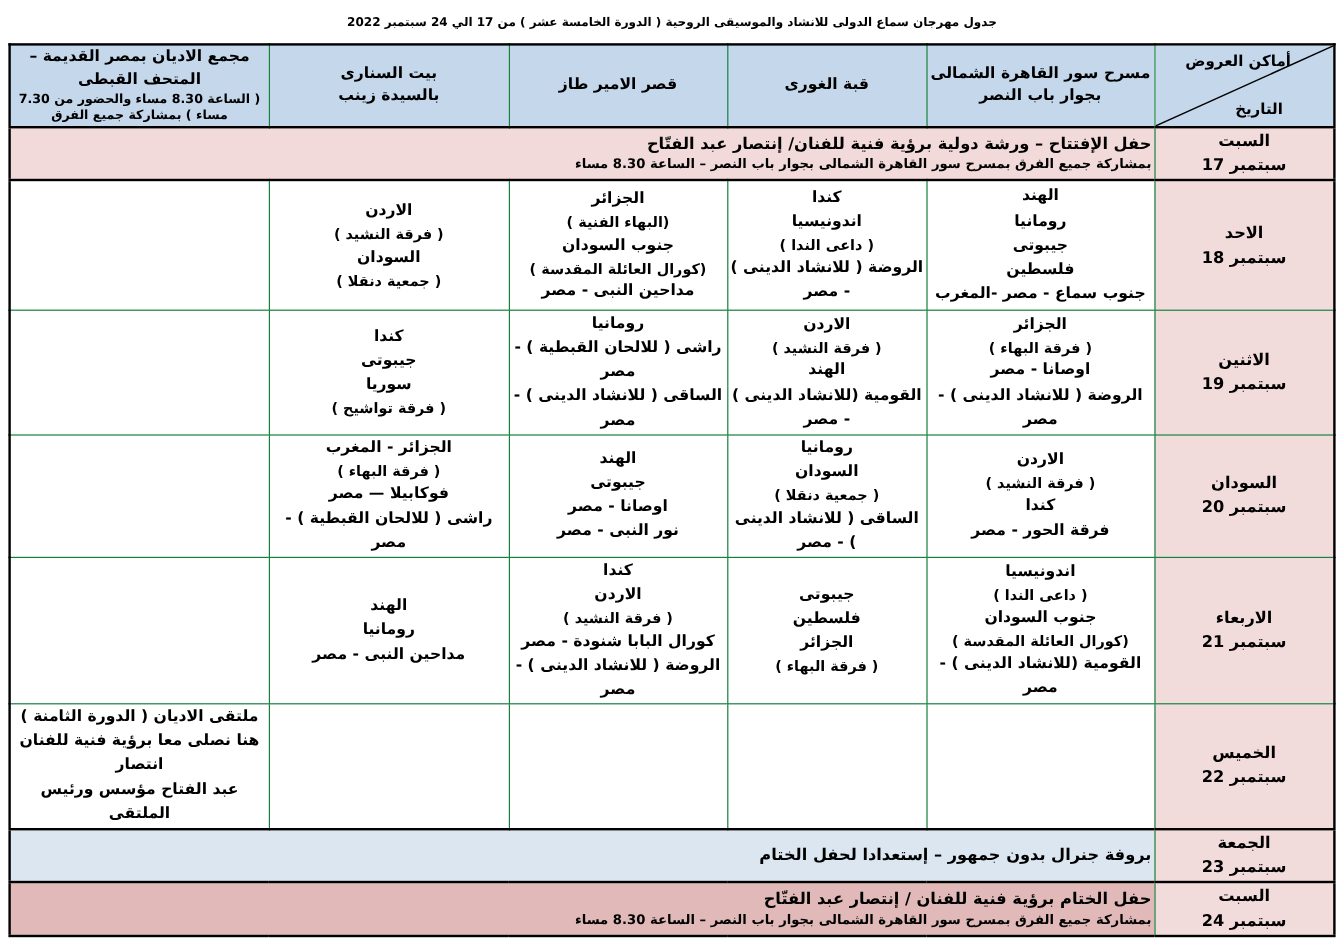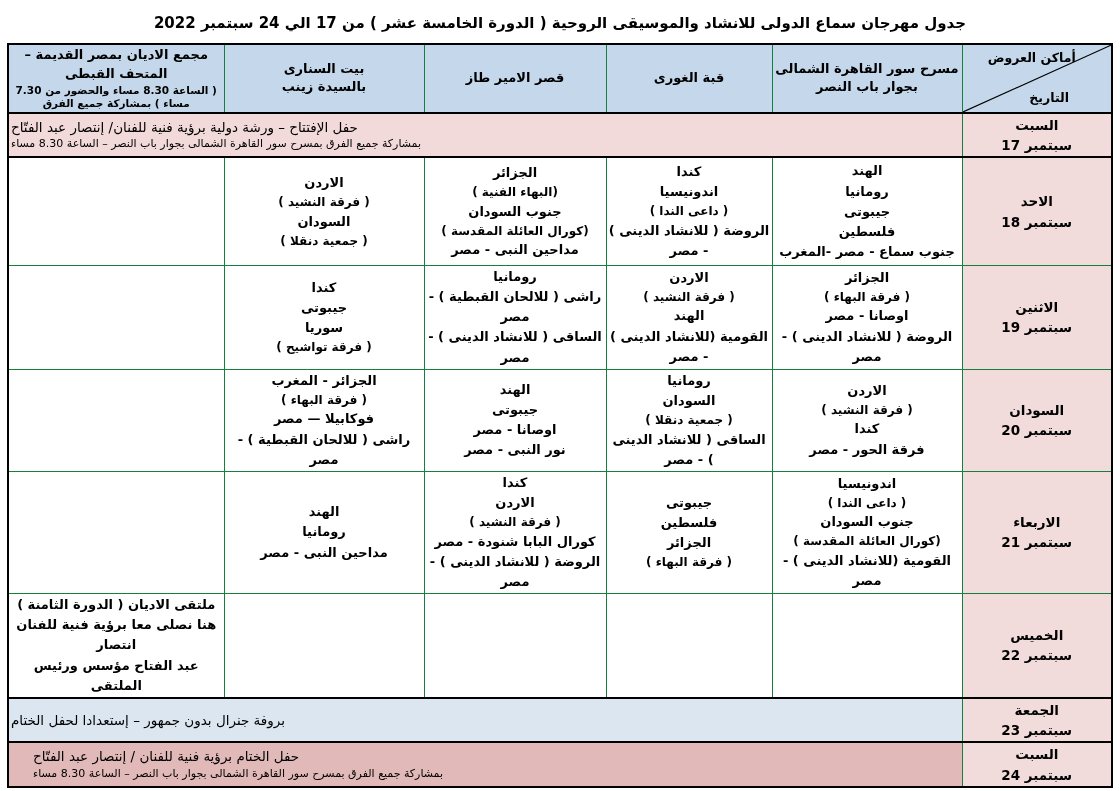--- a/index.html
+++ b/index.html
@@ -3,21 +3,21 @@
 <meta charset="utf-8">
 <style>
   html,body{margin:0;padding:0;}
   body{
     width:1120px;height:791px;background:#ffffff;overflow:hidden;
     font-family:"DejaVu Sans","Liberation Sans",sans-serif;
     direction:rtl;
     color:#000;
   }
   .title{
-    text-align:center;font-weight:bold;font-size:15px;
+    text-align:center;font-weight:bold;font-size:10px;
     padding-top:14px;letter-spacing:0;
   }
   table.schedule{
     border-collapse:collapse;table-layout:fixed;
     width:1104px;margin:11px auto 0 auto;
     border:2px solid #000;
   }
   .schedule th,.schedule td{border:1px solid #15803d;padding:1px 2px;}
   thead th{
     background:var(--header-bg);font-weight:bold;font-size:13px;
@@ -31,21 +31,21 @@
   .corner .c-bottom{position:absolute;bottom:7px;right:42px;font-size:12.5px;font-weight:bold;}
   .date-cell{
     background:var(--date-bg);text-align:center;vertical-align:middle;
     font-weight:bold;font-size:13.5px;
   }
   .date-cell .dday{line-height:1.5;}
   .date-cell .dnum{direction:ltr;line-height:1.5;}
   .vcell{text-align:center;vertical-align:middle;font-weight:bold;}
   .ln{font-size:13px;line-height:1.55;}
   .ln.sm{font-size:12px;}
-  td.banner{text-align:left;vertical-align:middle;font-weight:normal;}
+  td.banner{text-align:right;vertical-align:middle;font-weight:bold;}
   td.banner.pink{background:var(--banner-pink);}
   td.banner.blue{background:var(--banner-blue);margin-top:40px;}
   td.banner.rose{background:var(--banner-rose);padding-left:24px;}
   tr.banner-row td{border-top:2px solid #000;border-bottom:2px solid #000;}
   .b1{font-size:13.5px;line-height:1.4;}
   .b2{font-size:11px;line-height:1.5;}
   .footer{position:relative;width:1120px;height:70px;margin-top:5px;}
 </style>
 </head>
 <body>

